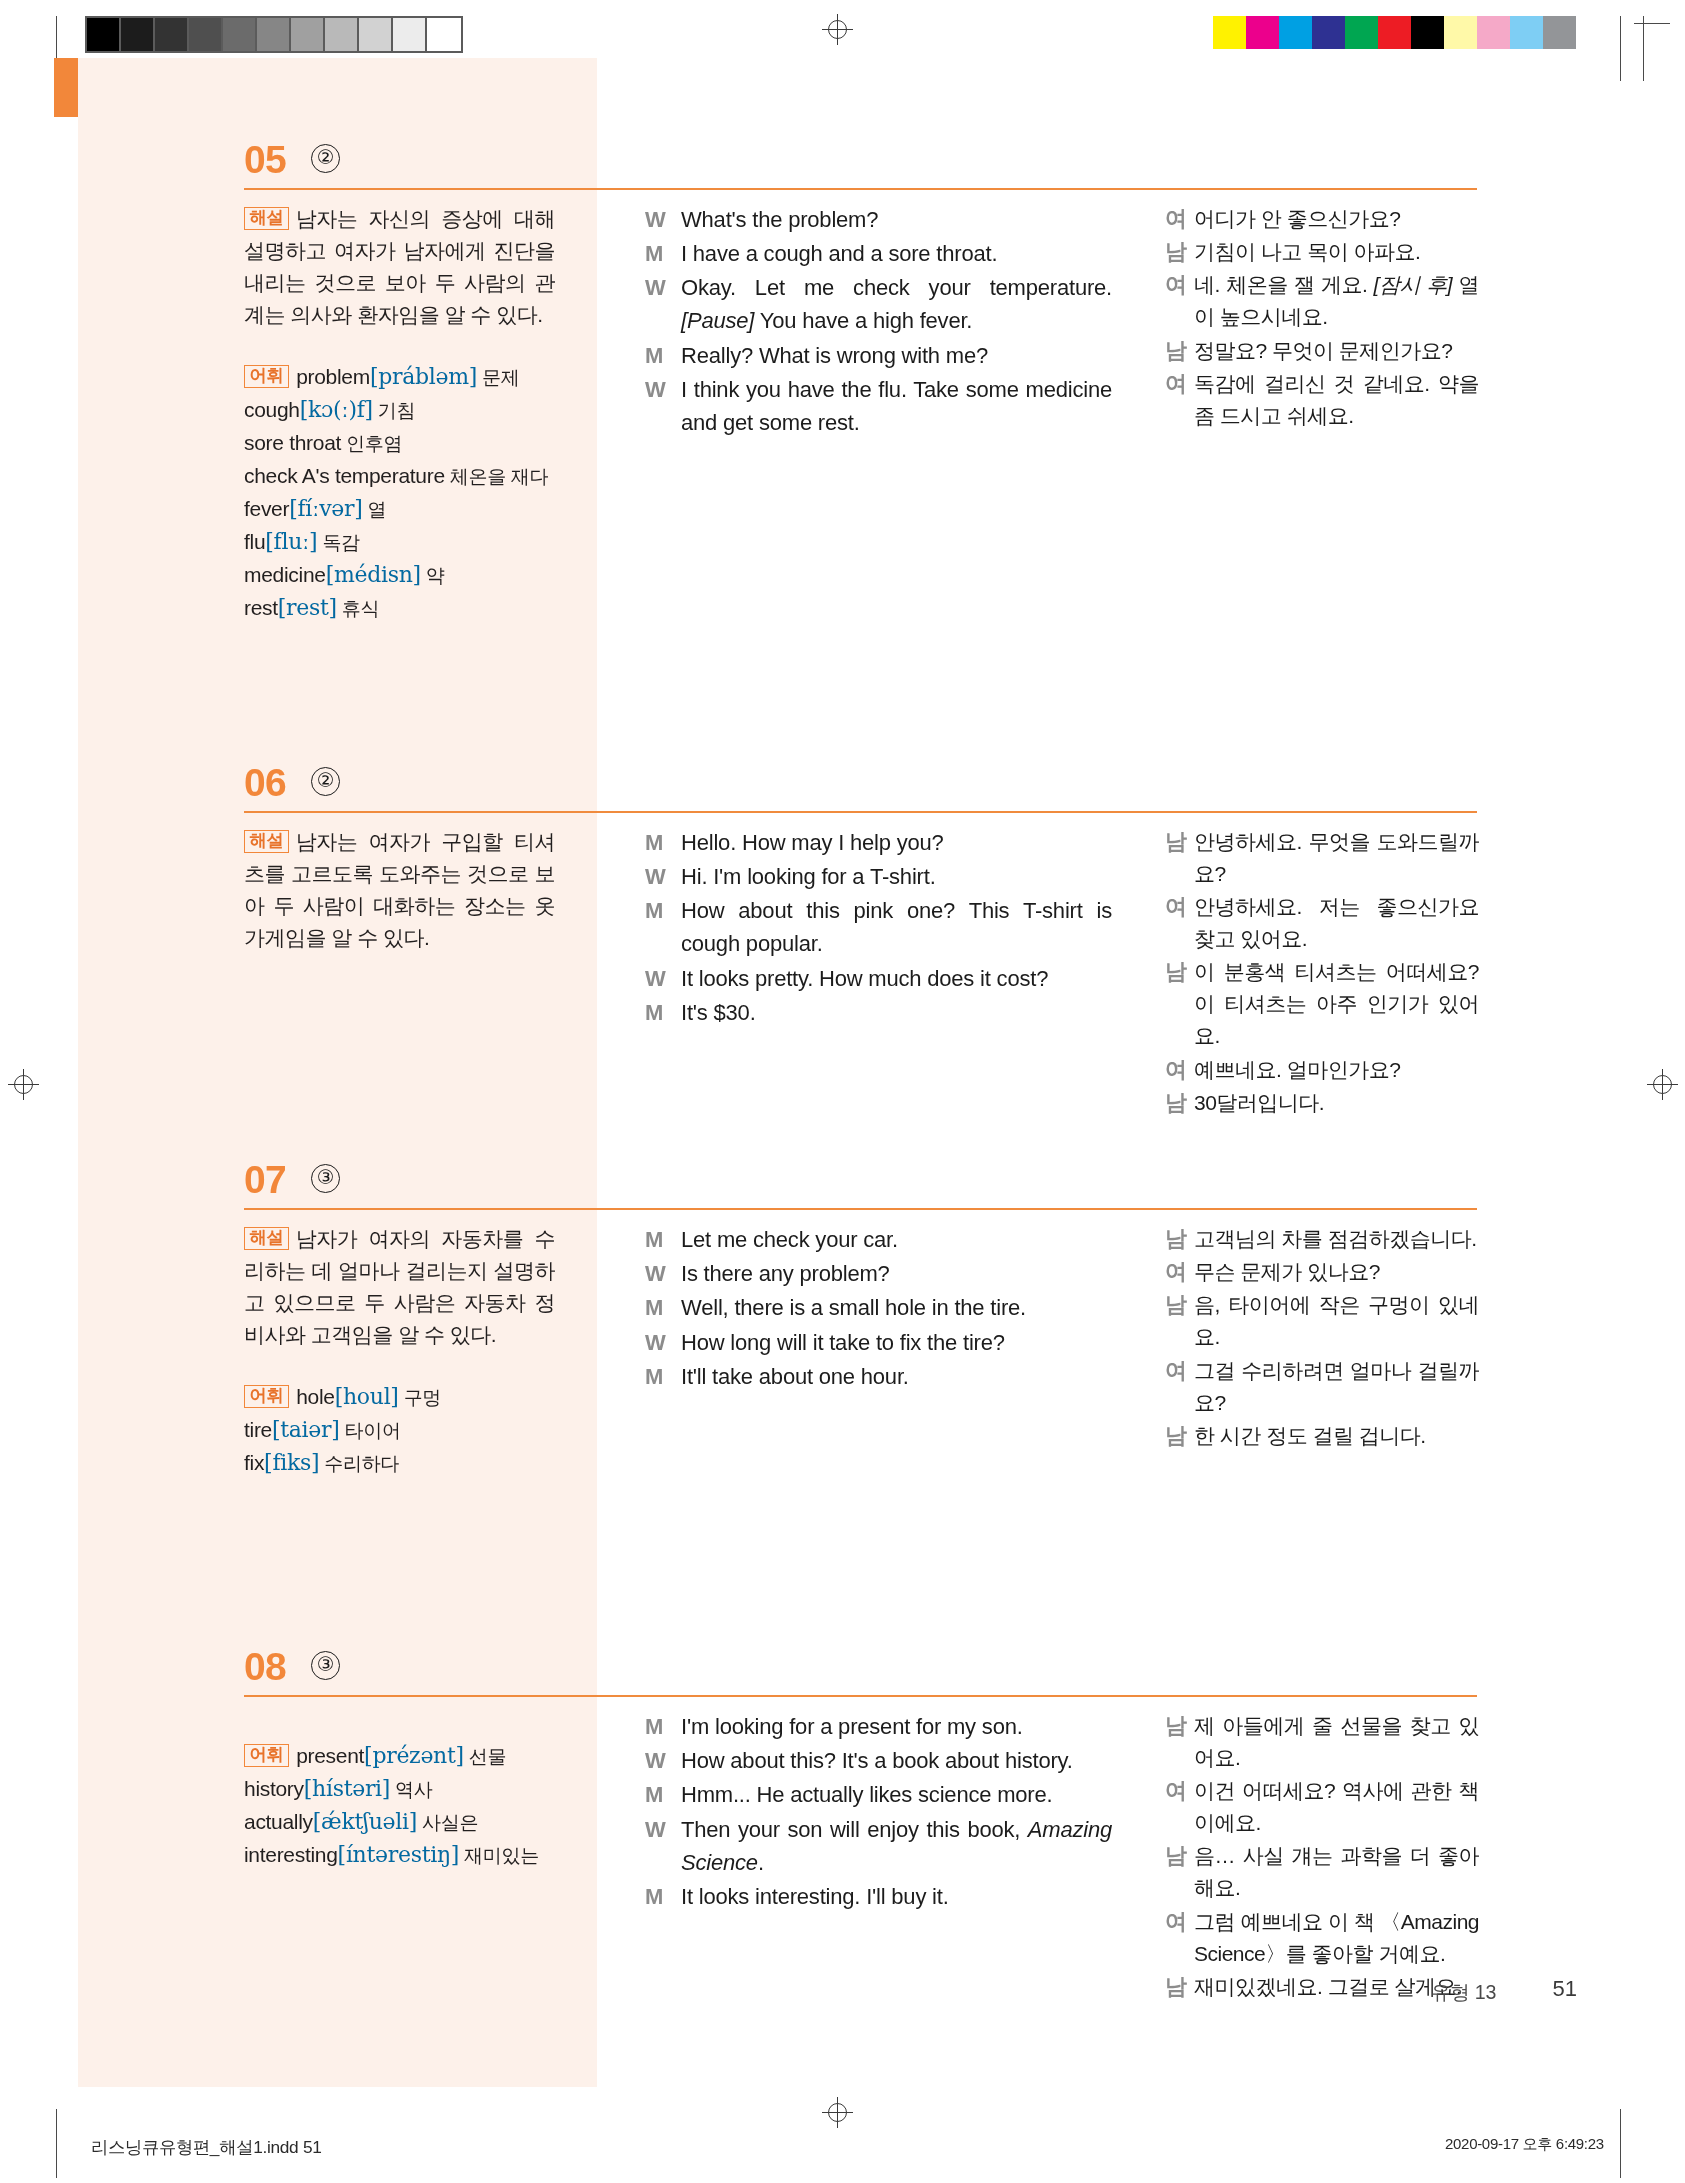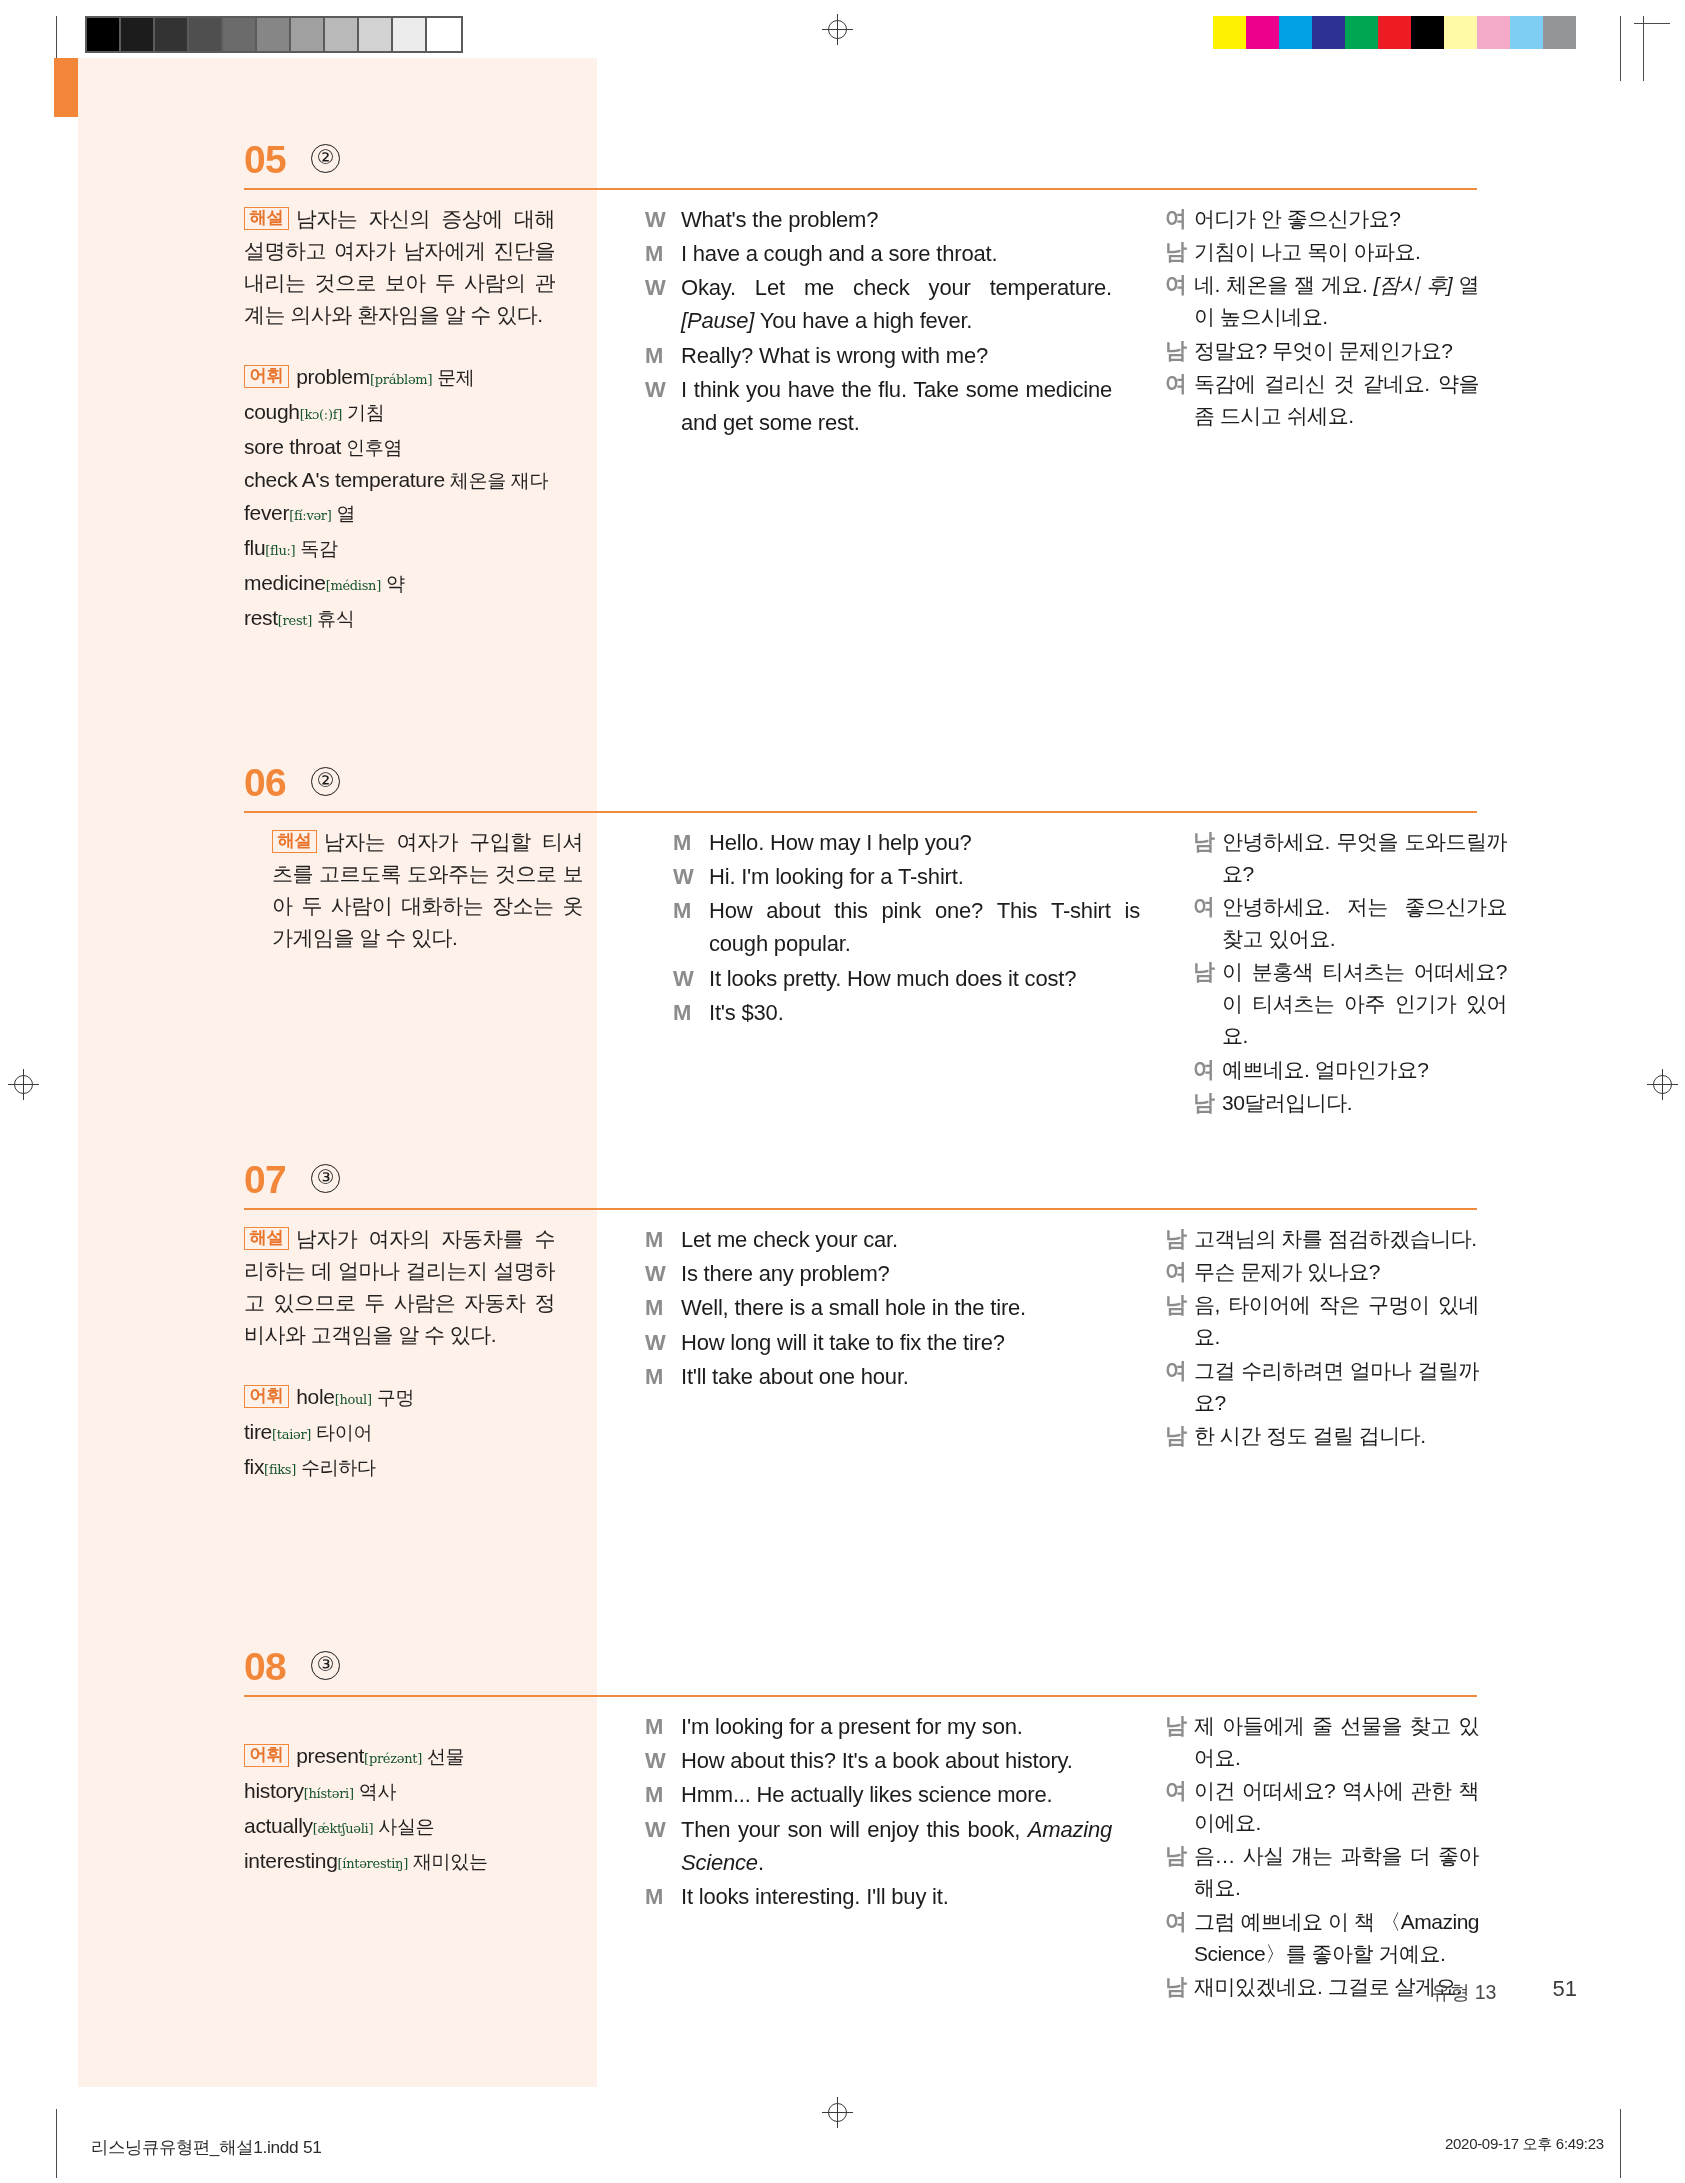--- a/index.html
+++ b/index.html
@@ -57,21 +57,21 @@
   .tagline { position: relative; }
   .tag { display: inline-block; border: 1.7px solid #f2873a; color: #e8732a;
          font-size: 17.3px; font-weight: bold; padding: 1.2px 4.6px 2.9px 4.6px;
          line-height: 1; vertical-align: 2.9px; margin-right: 7px; }
   .kotext { font-size: 21px; line-height: 32px; color: #221f1f; letter-spacing: -0.5px; }
   .kotext.just { text-align: justify; }
 
   .vocab { margin-top: 30px; font-size: 21px; line-height: 32px; color: #221f1f;
            letter-spacing: -0.3px; }
   .vocab .w { font-weight: 500; }
-  .vocab .ipa { font-family: "DejaVu Serif", serif; font-size: 13px; color: #14532d; }
+  .vocab .ipa { font-family: "DejaVu Serif", serif; font-size: 22px; color: #0369a1; }
   .vocab .ko { font-size: 19px; }
 
   .dlg { }
   .dline { display: flex; font-size: 22px; line-height: 33px; color: #1c1c1c;
            letter-spacing: -0.2px; margin-bottom: 1.2px; }
   .dline .spk { width: 36px; flex: none; font-weight: bold; color: #8c8c8c; font-size: 22px; }
   .dline .txt { flex: 1; text-align: justify; }
   .dline .txt i { font-style: italic; }
 
   .kdlg .dline { font-size: 21px; line-height: 32px; letter-spacing: -0.5px; }
@@ -201,21 +201,21 @@
             </div>
           </div>
         </div>
       </div>
       <div class="item" style="top: 761px;">
         <div class="item-head">
           <div class="qnum">06</div>
           <div class="ans">②</div>
           <div class="rule"></div>
         </div>
-        <div class="cols" style="height: 296px; margin-left: 28px;">
+        <div class="cols" style="height: 296px;">
           <div class="col-left">
             <div class="kotext just tagline"><span class="tag">해설</span><span>남자는 여자가 구입할 티셔츠를 고르도록 도와주는 것으로 보아 두 사람이 대화하는 장소는 옷 가게임을 알 수 있다.</span></div>
           </div>
           <div class="col-mid dlg">
             <div class="dline">
               <span class="spk">M</span>
               <span class="txt">Hello. How may I help you?</span>
             </div>
             <div class="dline">
               <span class="spk">W</span>

